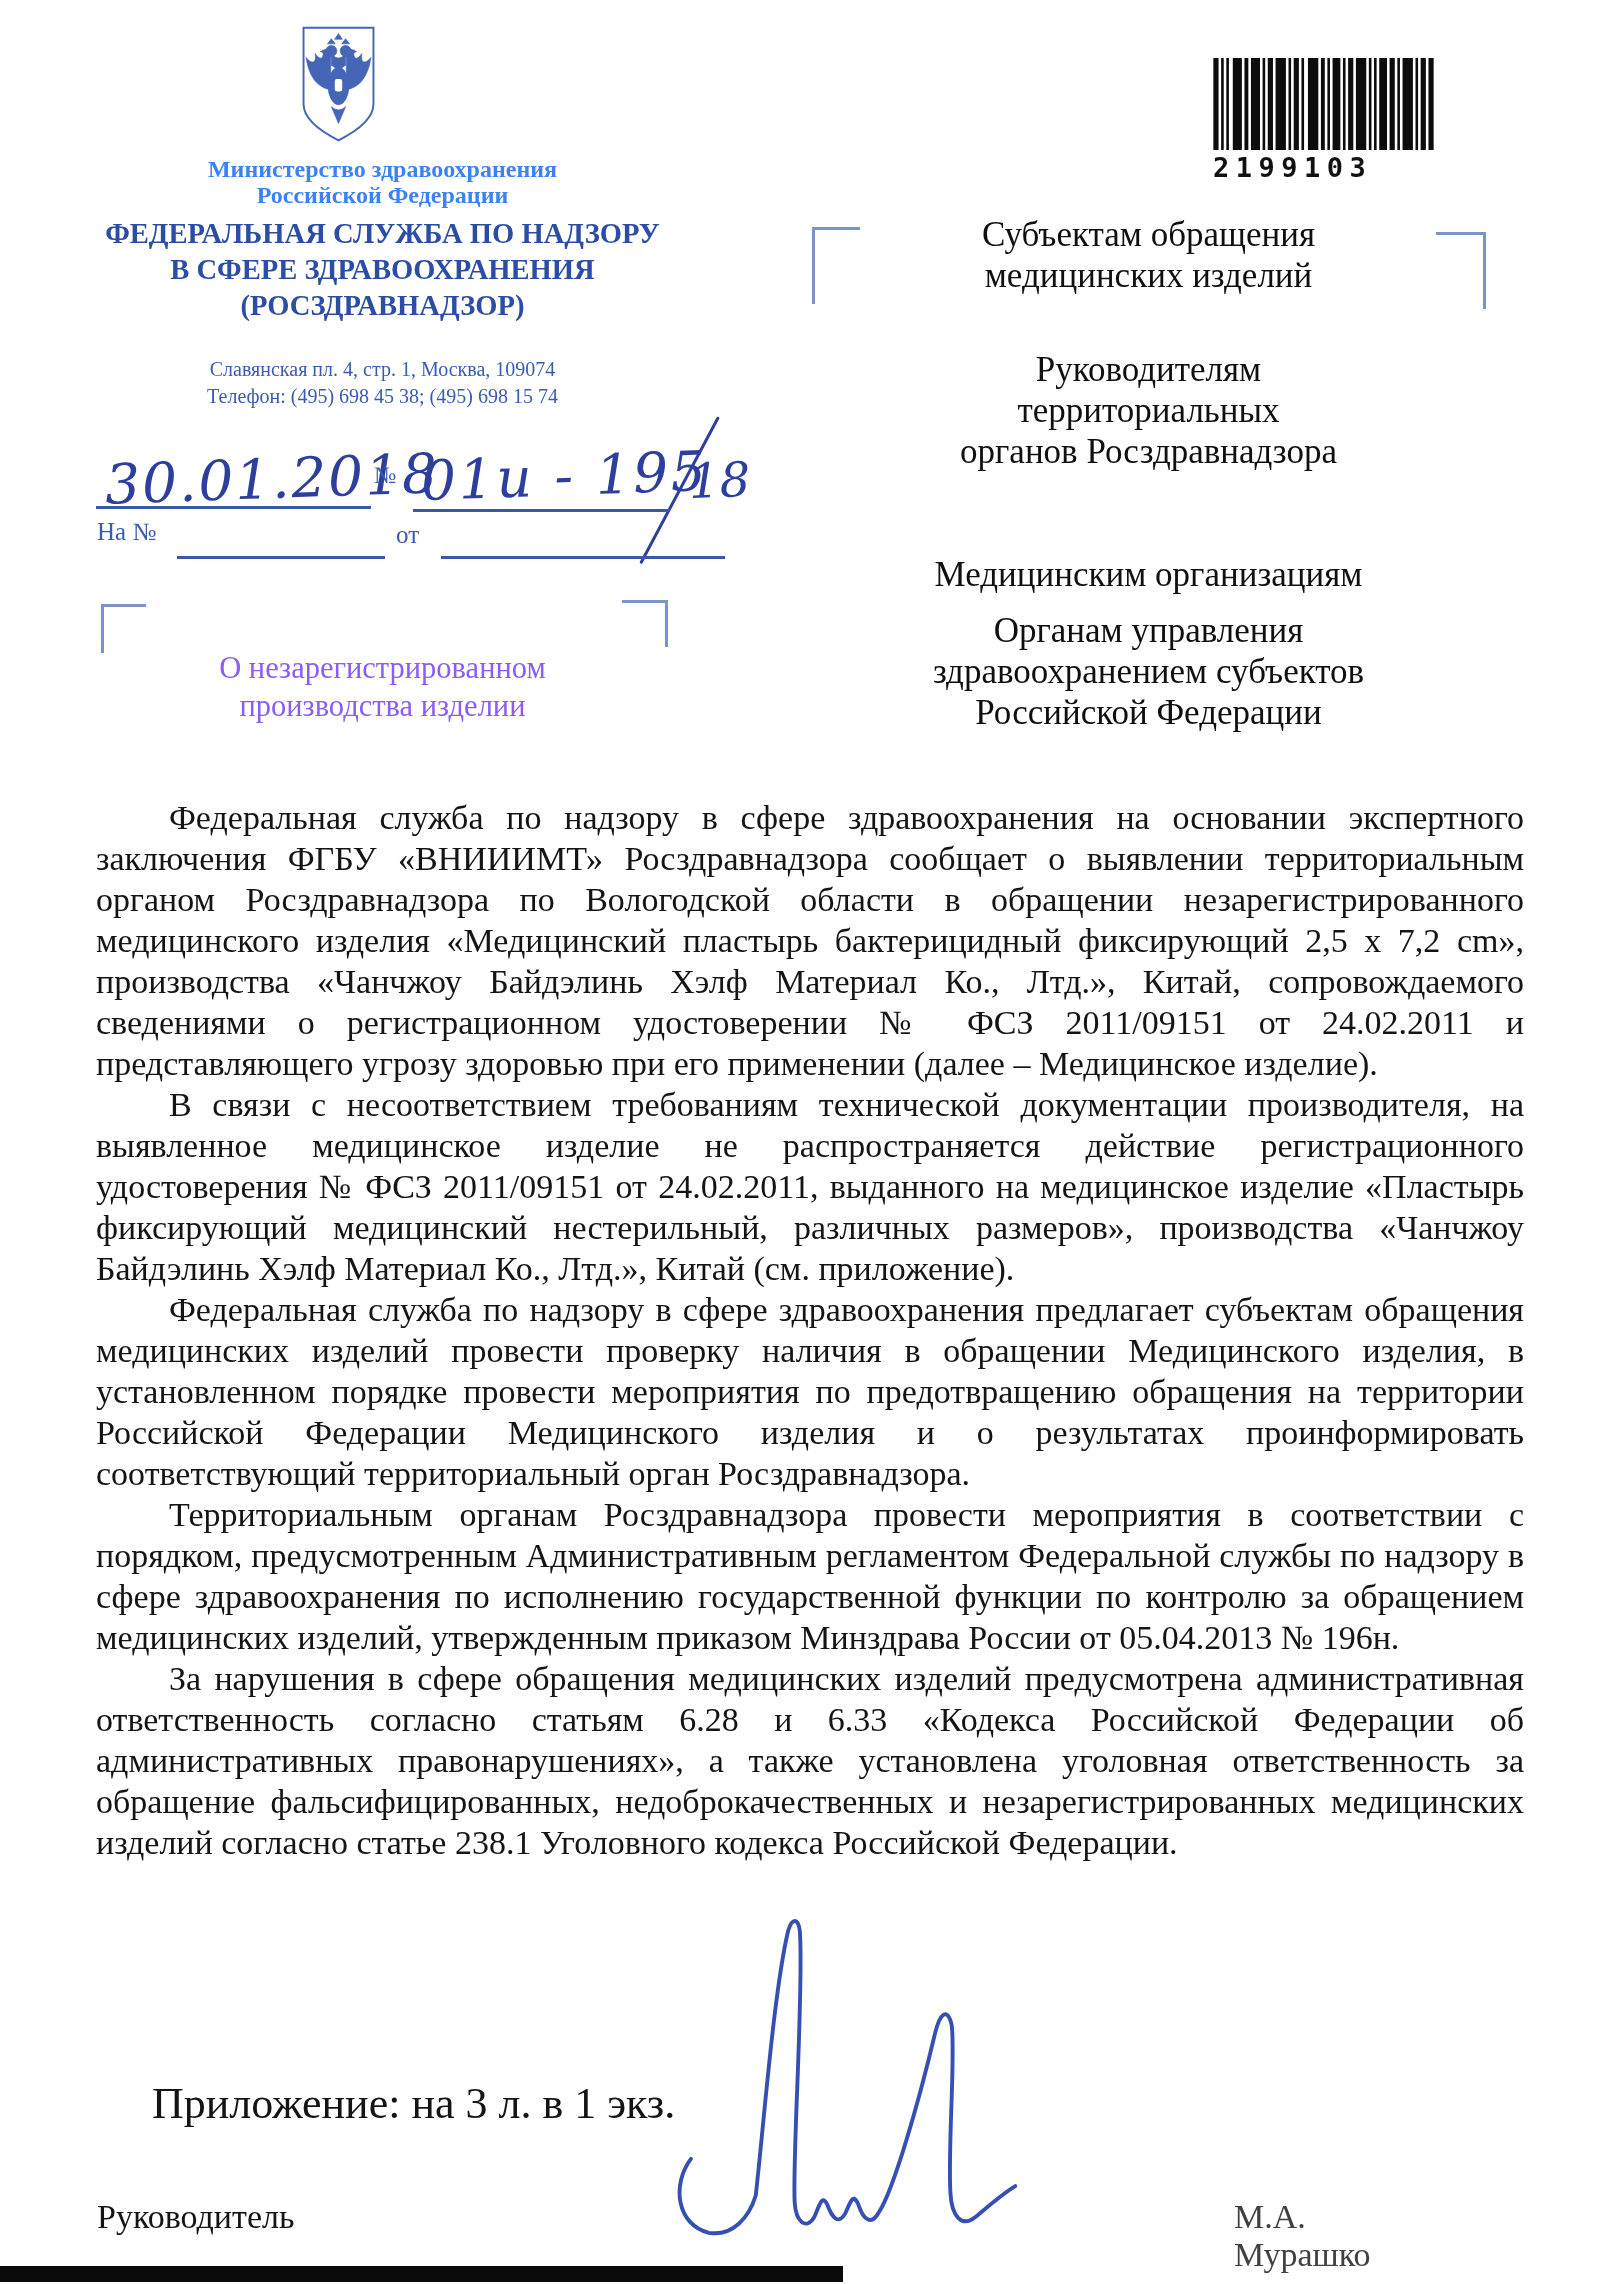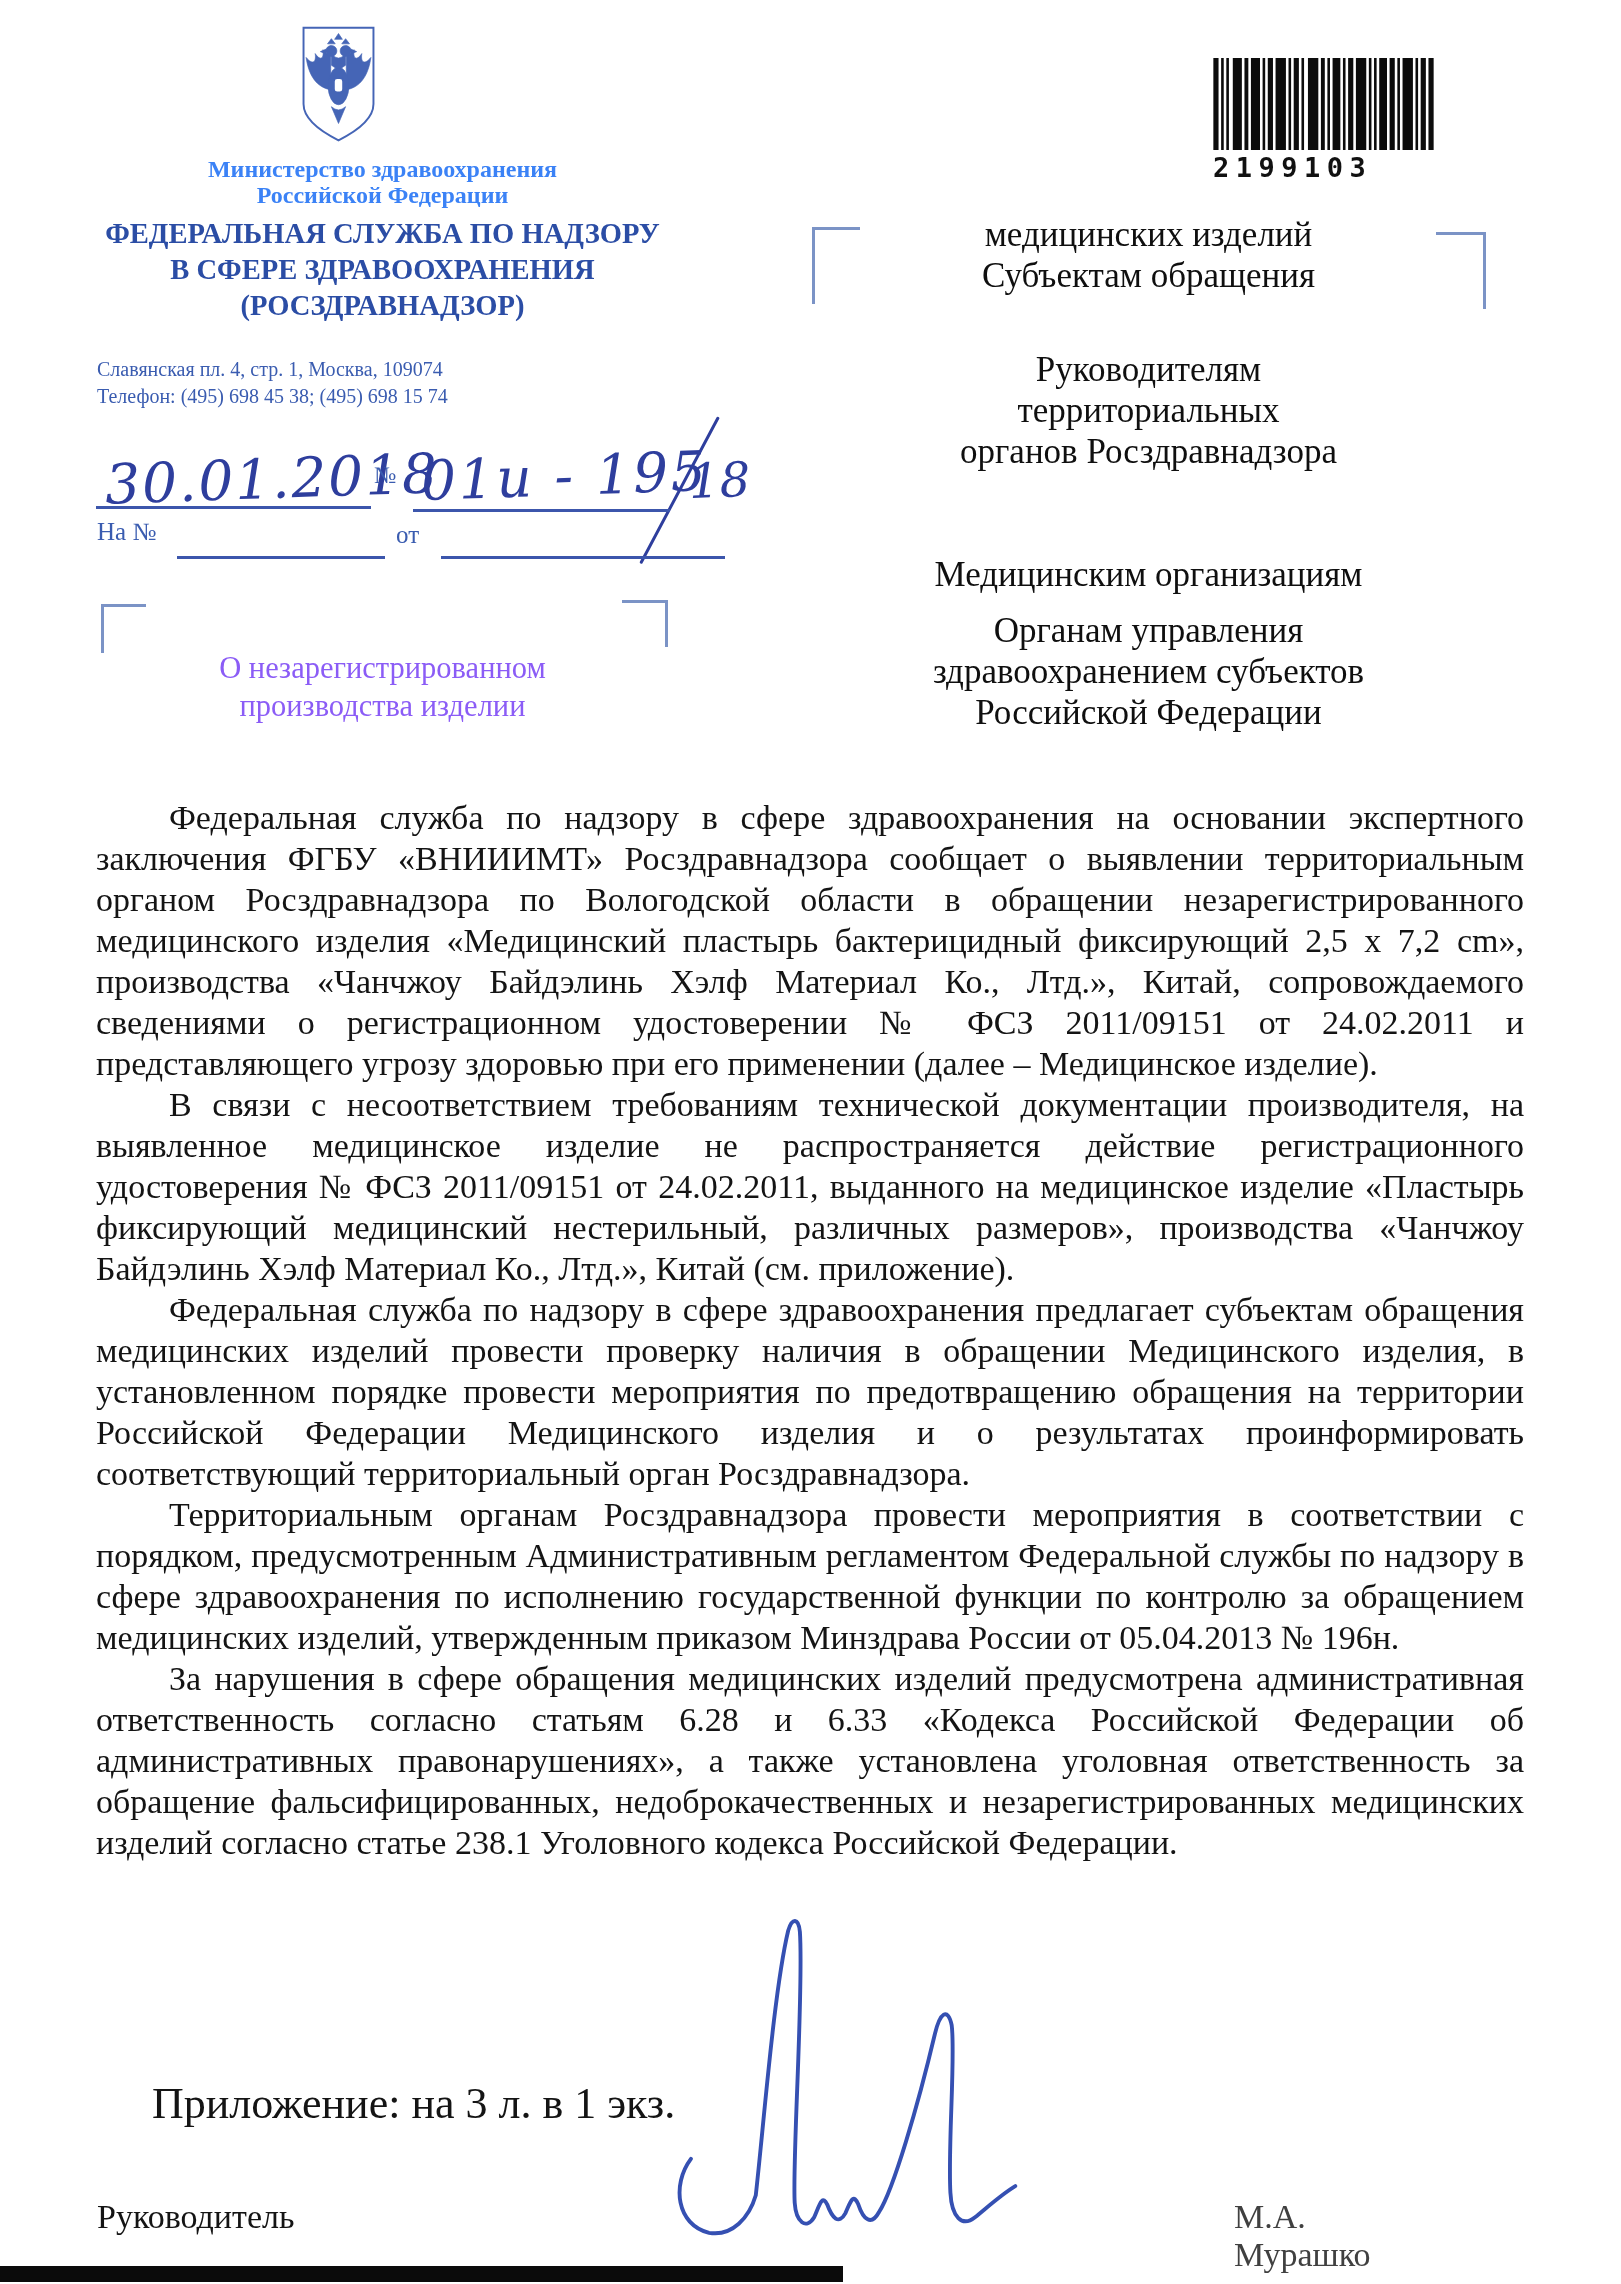--- a/index.html
+++ b/index.html
@@ -7,21 +7,21 @@
     position:relative; width:1621px; height:2284px;
     background:#ffffff; overflow:hidden;
     font-family:"Liberation Serif", serif; color:#161616;
   }
   .abs{position:absolute;}
   .emblem{left:299px; top:25px; width:79px; height:118px;}
   .ministry{left:97px; top:156px; width:571px; text-align:center;
     color:#3b82f6; font-weight:bold; font-size:24px; line-height:26px;}
   .service{left:97px; top:216px; width:571px; text-align:center;
     color:#2b4da5; font-weight:bold; font-size:28.6px; line-height:36px;}
-  .addr{left:97px; top:356px; width:571px; 
+  .addr{left:97px; top:356px; width:571px; text-align:center;
     color:#3a5cb0; font-size:20px; line-height:27px;}
 
   
   .hand{color:#2e3e9d; font-style:italic; font-family:"DejaVu Serif", serif;}
   .hand-date{left:105px; top:447px; font-size:55px; letter-spacing:1.9px; transform:rotate(-2deg);}
   .hand-num{left:421px; top:444px; font-size:55px; letter-spacing:2.6px; transform:rotate(-2deg);}
   .hand-suffix{left:689px; top:452px; font-size:48px; transform:rotate(-2deg);}
   .no-sign{left:374px; top:462px; color:#3a5cb0; font-size:23.4px; font-style:normal;}
   .ink-line{background:#3c56ac; height:3.2px;}
   .slash{left:717px; top:417px; width:3.2px; height:166px; background:#2e3e9d;
@@ -154,22 +154,22 @@
   <div class="abs mark-v" style="left:101px; top:604px; height:49px;"></div>
   <div class="abs mark-h" style="left:622px; top:600px; width:45px;"></div>
   <div class="abs mark-v" style="left:665px; top:600px; height:47px;"></div>
 
   <div class="abs mark-h" style="left:812px; top:227px; width:48px;"></div>
   <div class="abs mark-v" style="left:812px; top:227px; height:77px;"></div>
   <div class="abs mark-h" style="left:1436px; top:232px; width:49px;"></div>
   <div class="abs mark-v" style="left:1483px; top:232px; height:77px;"></div>
 
   <div class="abs recipients r1">
+    <div>Субъектам обращения</div>
     <div>медицинских изделий</div>
-    <div>Субъектам обращения</div>
   </div>
   <div class="abs recipients r2">
     <div>Руководителям</div>
     <div>территориальных</div>
     <div>органов Росздравнадзора</div>
   </div>
   <div class="abs recipients r3">
     <div>Медицинским организациям</div>
   </div>
   <div class="abs recipients r4">

